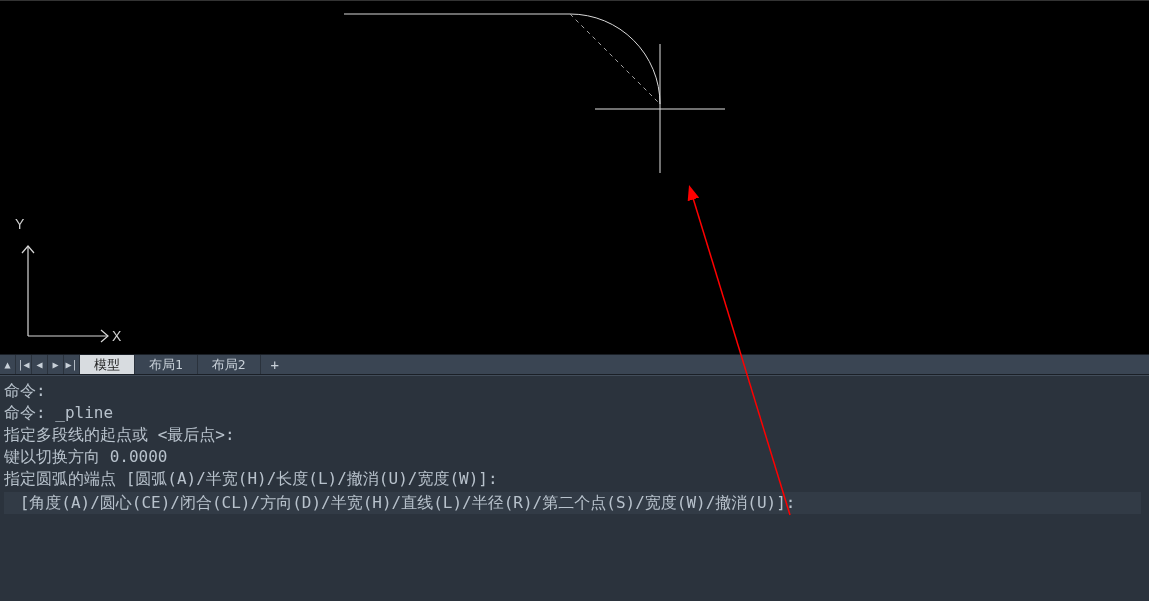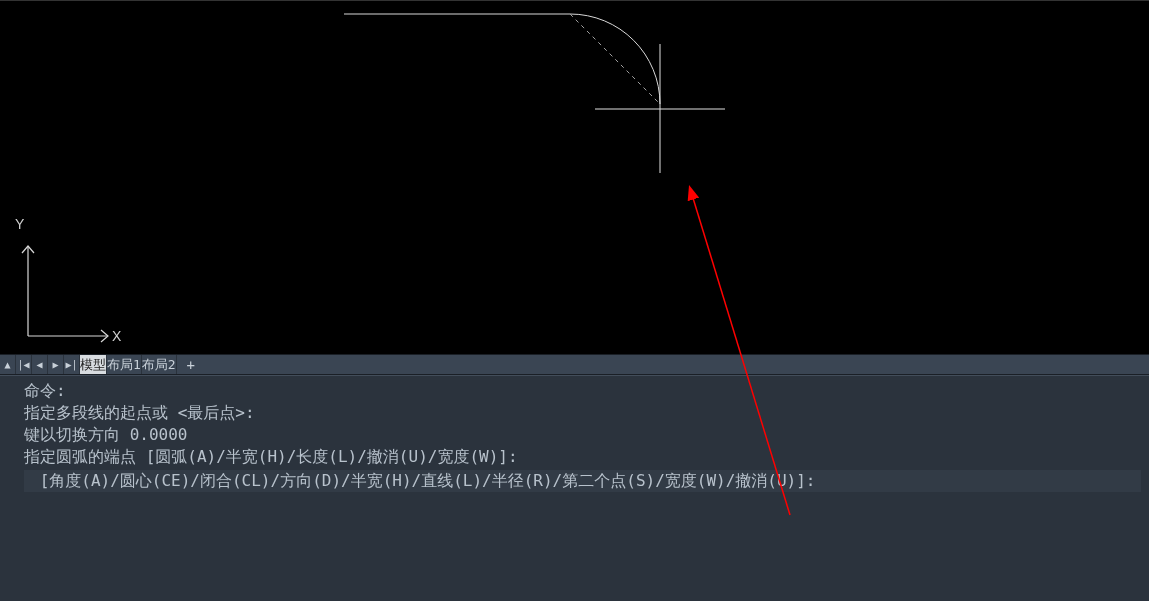--- a/index.html
+++ b/index.html
@@ -48,21 +48,21 @@
   justify-content: center;
   color: #c8d0d8;
   cursor: pointer;
   border-right: 1px solid #2a323c;
   font-size: 10px;
 }
 .tab-nav-btn:first-child {
   border-left: none;
 }
 .tab {
-  padding: 0 0;
+  padding: 0 14px;
   display: flex;
   align-items: center;
   color: #c8d0d8;
   font-size: 13px;
   border-right: 1px solid #2a323c;
   cursor: pointer;
   white-space: nowrap;
 }
 .tab.active {
   background: #d8dce0;
@@ -75,21 +75,21 @@
   justify-content: center;
   color: #c8d0d8;
   cursor: pointer;
   font-size: 14px;
 }
 .cmd-area {
   background: #2b333d;
   color: #b8c2cc;
   font-size: 16px;
   line-height: 22px;
-  padding: 4px 8px 2px 24px;
+  padding: 4px 8px 2px 4px;
   height: 226px;
   border-top: 1px solid #424d5a;
   position: relative;
 }
 .cmd-line {
   white-space: pre;
   font-family: "SimSun", monospace;
 }
 .cmd-input-line {
   margin-top: 2px;
@@ -146,20 +146,21 @@
   <div class="tab-nav-btn">▶</div>
   <div class="tab-nav-btn">▶|</div>
   <div class="tab active">模型</div>
   <div class="tab">布局1</div>
   <div class="tab">布局2</div>
   <div class="tab-add">+</div>
 </div>
 
 <div class="cmd-area">
   <div class="cmd-line">命令:</div>
+  <div class="cmd-line">命令: _pline</div>
   <div class="cmd-line">指定多段线的起点或 &lt;最后点&gt;:</div>
   <div class="cmd-line">键以切换方向 0.0000</div>
   <div class="cmd-line">指定圆弧的端点 [圆弧(A)/半宽(H)/长度(L)/撤消(U)/宽度(W)]:</div>
   <div class="cmd-line cmd-input-line">
     <span> [角度(A)/圆心(CE)/闭合(CL)/方向(D)/半宽(H)/直线(L)/半径(R)/第二个点(S)/宽度(W)/撤消(U)]:</span>
   </div>
 </div>
 
 <svg class="arrow-overlay" width="1149" height="601">
   <defs>

